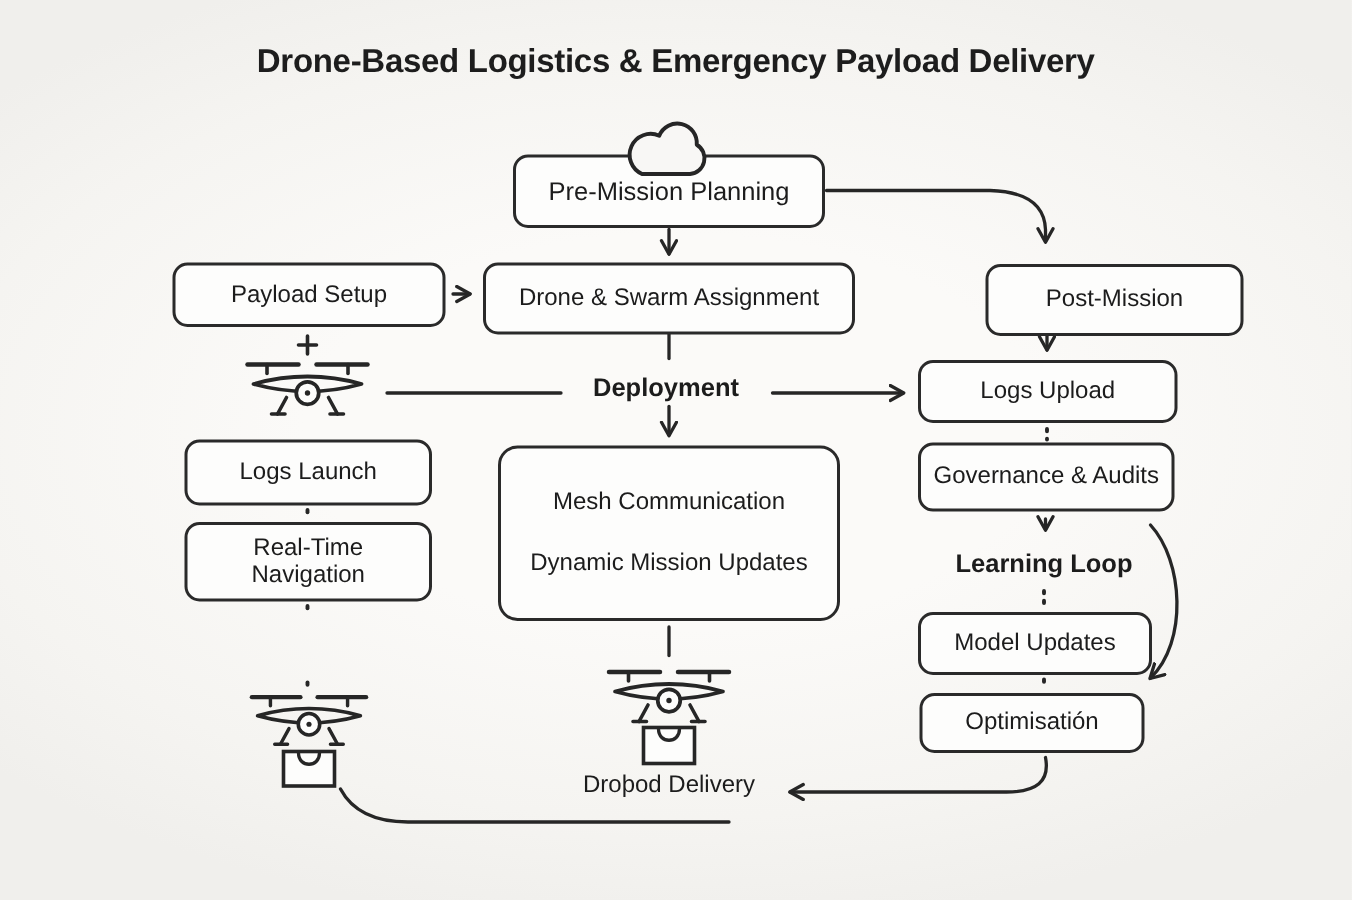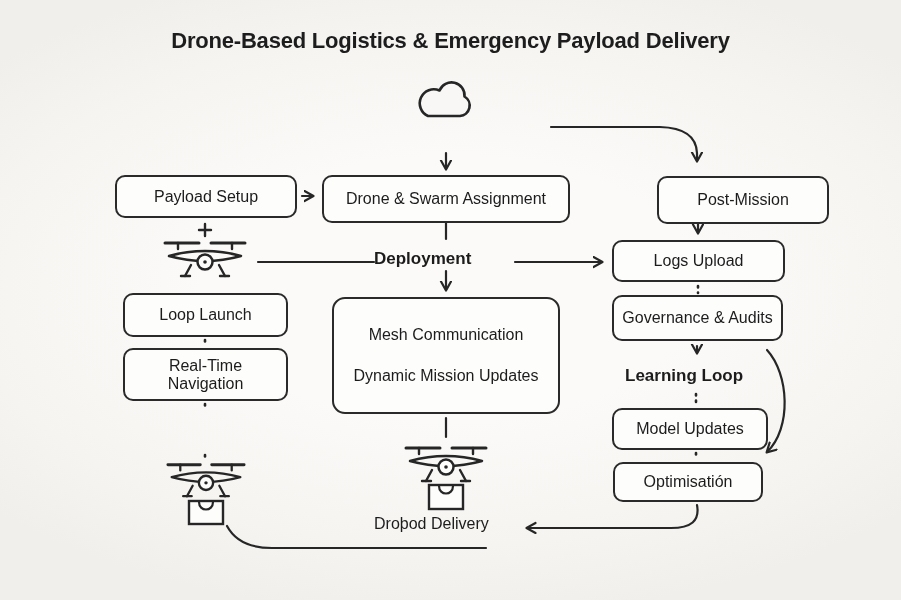--- a/index.html
+++ b/index.html
@@ -18,21 +18,21 @@
     letter-spacing:-0.2px;
   }
   .box{
     position:absolute;box-sizing:border-box;
     background:#fdfdfc;border:2.3px solid #2a2a2a;border-radius:10px;
     display:flex;align-items:center;justify-content:center;
     font-size:16px;color:#1c1c1c;text-align:center;line-height:1.12;
     z-index:2;
   }
   .freelabel{
-    position:absolute;z-index:2;text-align:left;color:#1c1c1c;
+    position:absolute;z-index:2;text-align:center;color:#1c1c1c;
   }
   .bold{font-weight:bold;font-size:17px;}
   svg.layer{position:absolute;left:0;top:0;z-index:1;}
   svg.overlay{position:absolute;z-index:3;}
 </style>
 </head>
 <body>
 
 <div id="stage">
 
@@ -129,36 +129,37 @@
     </g>
     <g>
       <use href="#sym-drone" x="387" y="443" width="118" height="42"></use>
       <rect x="429" y="485" width="34" height="24" fill="#fdfdfc" stroke="#262626" stroke-width="2.4"></rect>
       <path d="M439 486 C439 496 453 496 453 486" fill="none" stroke="#262626" stroke-width="2.2"></path>
     </g>
   </svg>
 
   <div id="title">Drone-Based Logistics &amp; Emergency Payload Delivery</div>
 
+  <div class="box" style="left:342px;top:103px;width:208px;height:49px;font-size:17px;">Pre-Mission Planning</div>
 
   <div class="box" style="left:115px;top:175px;width:182px;height:43px;">Payload Setup</div>
 
   <div class="box" style="left:322px;top:175px;width:248px;height:48px;">Drone &amp; Swarm Assignment</div>
 
   <div class="box" style="left:613px;top:176px;width:172px;height:48px;margin-left:44px;">Post-Mission</div>
 
   <div class="box" style="left:612px;top:240px;width:173px;height:42px;">Logs Upload</div>
 
   <div class="box" style="left:612px;top:295px;width:171px;height:46px;">Governance &amp; Audits</div>
 
   <div class="box" style="left:612px;top:408px;width:156px;height:42px;">Model Updates</div>
 
   <div class="box" style="left:613px;top:462px;width:150px;height:40px;">Optimisatión</div>
 
-  <div class="box" style="left:123px;top:293px;width:165px;height:44px;">Loop Launch</div>
+  <div class="box" style="left:123px;top:293px;width:165px;height:44px;">Logs Launch</div>
 
   <div class="box" style="left:123px;top:348px;width:165px;height:53px;padding:1px 20px;">Real-Time Navigation</div>
 
 
   <div class="box" style="left:332px;top:297px;width:228px;height:117px;border-radius:13px;
        flex-direction:column;justify-content:space-evenly;padding:4px 0;">
     <div>Mesh Communication</div>
     <div>Dynamic Mission Updates</div>
   </div>
 

